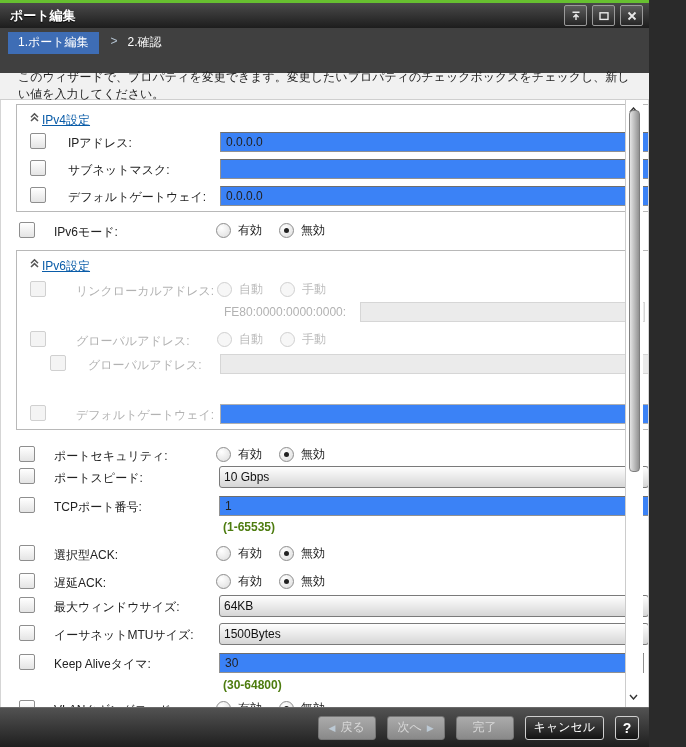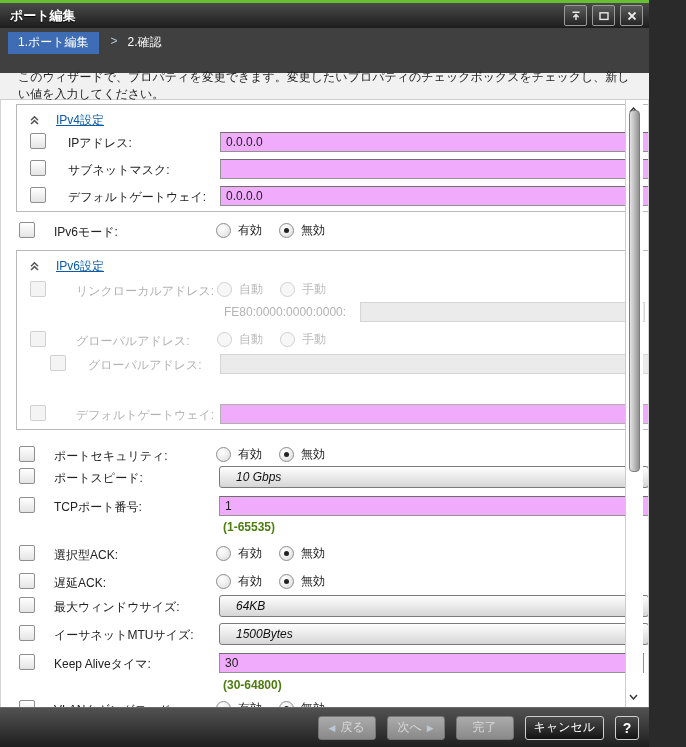--- a/index.html
+++ b/index.html
@@ -17,47 +17,47 @@
   .step-chip{background:#3e6db5;color:#fff;padding:2px 10px 3px;}
   .step-sep{color:#b5c4d2;margin:2px 10px 0 12px;}
   .step-next{color:#fff;margin-top:2px;}
   
   .instruction{height:26px;background:#f1f1f1;border-bottom:1px solid #cfcfcf;display:flex;align-items:center;padding:0 18px;color:#222;}
   
   .content{position:relative;flex:1;background:#fff;overflow:hidden;border-left:1px solid #d5d5d5;border-right:1px solid #d5d5d5;}
   .gbox{position:absolute;left:15px;width:640px;border:1px solid #b8b8b8;background:#fff;}
   #ipv4box{top:4px;height:106px;}
   #ipv6box{top:150px;height:178px;}
-  .sect-head{position:absolute;left:12px;top:7px;display:flex;align-items:flex-end;gap:16px;}
+  .sect-head{position:absolute;left:12px;top:7px;display:flex;align-items:flex-start;gap:2px;}
   .sect-link{color:#0a5ca8;text-decoration:underline;cursor:pointer;}
   .row{position:absolute;left:0;right:0;height:22px;}
   .cb{position:absolute;width:14px;height:14px;border:1px solid #8e8e8e;border-radius:2px;
     background:linear-gradient(#ffffff,#e4e4e4);top:2px;left:18px;cursor:pointer;}
   .cb.dis{border-color:#d0d0d0;background:#f4f4f4;}
   .lbl{position:absolute;left:53px;top:4px;color:#222;white-space:nowrap;}
   .lbl.dis{color:#b2b2b2;margin-left:8px;}
   .gbox .cb{left:13px;} .gbox .lbl{left:51px;}
   .gbox .cb.n2{left:33px;} .gbox .lbl.n2{left:63px;}
   .inp{position:absolute;left:218px;top:1px;width:418px;height:18px;border:1px solid #919191;border-top-color:#6e6e6e;
-    padding:0 5px;font:12px "Liberation Sans","DejaVu Sans",sans-serif;color:#222;background:#f0abfc;}
+    padding:0 5px;font:12px "Liberation Sans","DejaVu Sans",sans-serif;color:#222;background:#3b82f6;}
   .gbox .inp{left:203px;}
   .inp.dis{background:#ebebeb;border:1px solid #d6d6d6;color:#999;}
   .inp.soft{border:1px solid #b0b0b0;}
   .radios{position:absolute;left:215px;top:2px;display:flex;}
   .gbox .radios{left:200px;}
   .radio{display:flex;align-items:center;margin-right:17px;cursor:pointer;}
   .rb{width:13px;height:13px;border:1px solid #8e8e8e;border-radius:50%;
     background:radial-gradient(circle at 35% 30%,#ffffff,#dcdcdc);margin-right:7px;position:relative;}
   .radio.sel .rb::after{content:"";position:absolute;left:4px;top:4px;width:5px;height:5px;background:#222;border-radius:50%;}
   .radio.dis .rb{border-color:#d0d0d0;background:#f7f7f7;}
   .radio .rl{color:#222;}
   .radio.dis .rl{color:#bcbcbc;}
   .dd{position:absolute;left:218px;top:0;width:430px;height:22px;border:1px solid #7a7a7a;border-radius:3px;
     background:linear-gradient(#fefefe,#d6d6d6);display:flex;align-items:center;cursor:pointer;box-sizing:border-box;}
-  .dd-label{flex:1;padding:0 16px;color:#111;font-style:italic;}
+  .dd-label{flex:1;padding:0 4px;color:#111;}
   .dd-btn{width:22px;height:100%;border-left:1px solid #9a9a9a;display:flex;align-items:center;justify-content:center;}
   .dd-arrow{font-size:8px;color:#222;}
   .hint{position:absolute;left:222px;top:2px;color:#4d7c0f;font-weight:bold;}
   .unit{position:absolute;left:651px;top:3px;color:#222;}
   .fe80-lbl{position:absolute;left:207px;top:4px;color:#b2b2b2;}
   .fe80-inp{left:343px !important;width:273px !important;}
   
   .sbar{position:absolute;top:0;bottom:0;right:5px;width:17px;border-left:1px solid #ccc;background:#fff;}
   .sb-up{position:absolute;top:2px;left:3px;cursor:pointer;}
   .sb-down{position:absolute;bottom:4px;left:3px;cursor:pointer;}

